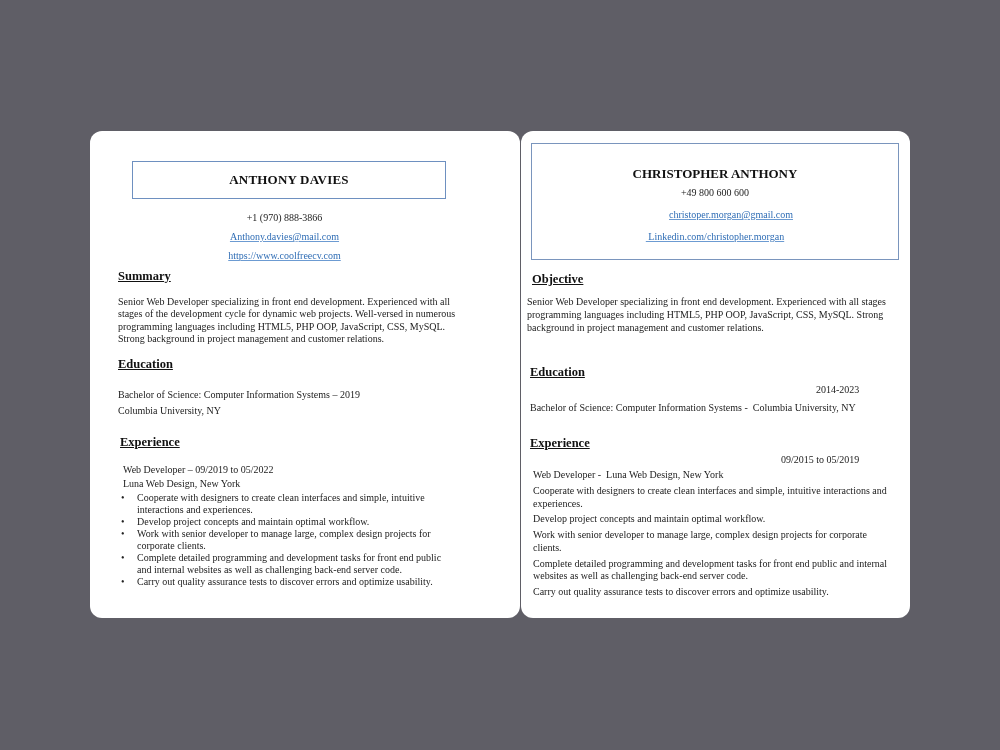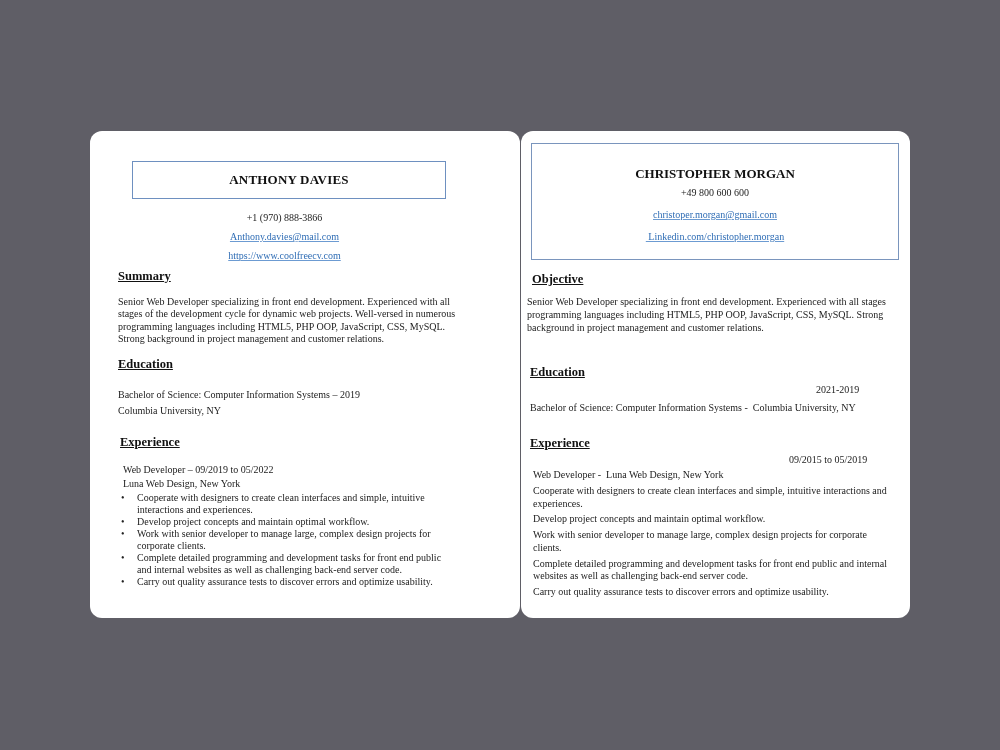--- a/index.html
+++ b/index.html
@@ -90,40 +90,40 @@
     <li><span>Develop project concepts and maintain optimal workflow.</span></li>
     <li><span>Work with senior developer to manage large, complex design projects for</span><br><span>corporate clients.</span></li>
     <li><span>Complete detailed programming and development tasks for front end public</span><br><span>and internal websites as well as challenging back-end server code.</span></li>
     <li><span>Carry out quality assurance tests to discover errors and optimize usability.</span></li>
   </ul>
 </div>
 
 <div class="card" id="card-right">
   <div class="abs name-box-right">
     <div class="abs" style="left:0; width:366px; top:20px; text-align:center;">
-      <span class="name-right">CHRISTOPHER MORGAN</span>
+      <span class="name-right">CHRISTOPHER ANTHONY</span>
     </div>
     <div class="abs" style="left:0; width:366px; top:43px; text-align:center; font-size:10px;">+49 800 600 600</div>
-    <div class="abs" style="left:0; width:366px; top:65px; text-align:center; font-size:10px;"><span class="link">christoper.morgan@gmail.com</span></div>
+    <div class="abs" style="left:16px; width:366px; top:65px; text-align:center; font-size:10px;"><span class="link">christoper.morgan@gmail.com</span></div>
     <div class="abs" style="left:0; width:366px; top:87px; text-align:center; font-size:10px;"><span class="link" style="white-space:pre;"> Linkedin.com/christopher.morgan</span></div>
   </div>
 
   <div class="abs heading" style="left:11px; top:141px;">Objective</div>
   <div class="abs body-text" style="left:6px; top:164px; width:380px; line-height:13px;">
     <div>Senior Web Developer specializing in front end development. Experienced with all stages</div>
     <div>programming languages including HTML5, PHP OOP, JavaScript, CSS, MySQL. Strong</div>
     <div>background in project management and customer relations.</div>
   </div>
 
   <div class="abs heading" style="left:9px; top:234px;">Education</div>
-  <div class="abs body-text" style="left:295px; top:253px;">2021-2019</div>
+  <div class="abs body-text" style="left:295px; top:253px;">2014-2023</div>
   <div class="abs body-text" style="left:9px; top:271px; white-space:pre;">Bachelor of Science: Computer Information Systems -  Columbia University, NY</div>
 
   <div class="abs heading" style="left:9px; top:305px;">Experience</div>
-  <div class="abs body-text" style="left:268px; top:323px;">09/2015 to 05/2019</div>
+  <div class="abs body-text" style="left:260px; top:323px;">09/2015 to 05/2019</div>
   <div class="abs body-text" style="left:12px; top:338px; white-space:pre;">Web Developer -  Luna Web Design, New York</div>
   <div class="abs" style="left:12px; top:354px; width:375px;">
     <div class="r-item"><span>Cooperate with designers to create clean interfaces and simple, intuitive interactions and</span><br><span>experiences.</span></div>
     <div class="r-item"><span>Develop project concepts and maintain optimal workflow.</span></div>
     <div class="r-item"><span>Work with senior developer to manage large, complex design projects for corporate</span><br><span>clients.</span></div>
     <div class="r-item"><span>Complete detailed programming and development tasks for front end public and internal</span><br><span>websites as well as challenging back-end server code.</span></div>
     <div class="r-item"><span>Carry out quality assurance tests to discover errors and optimize usability.</span></div>
   </div>
 </div>
 

